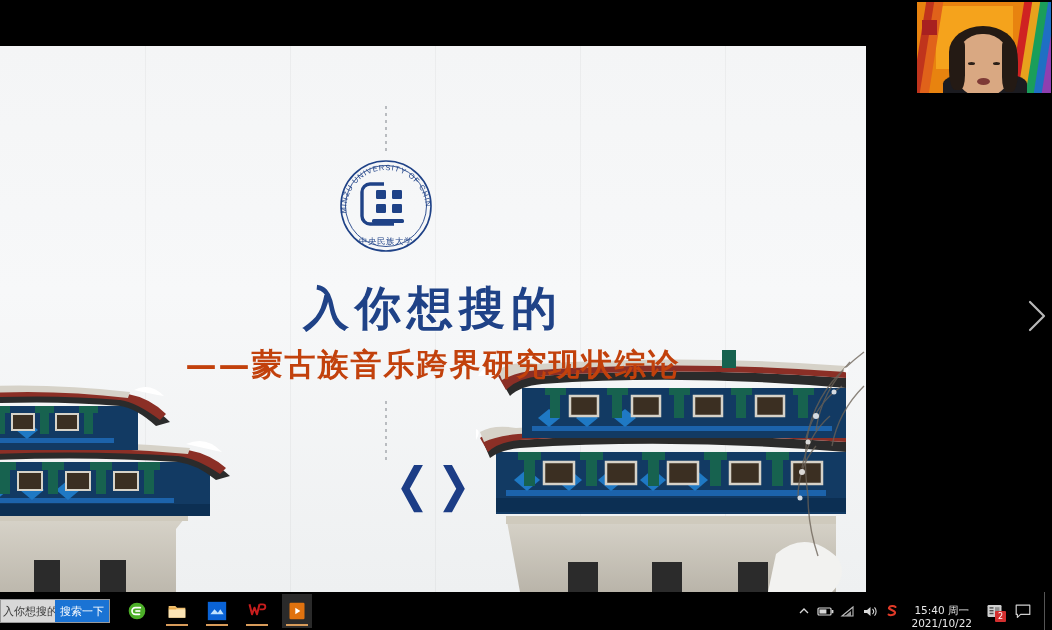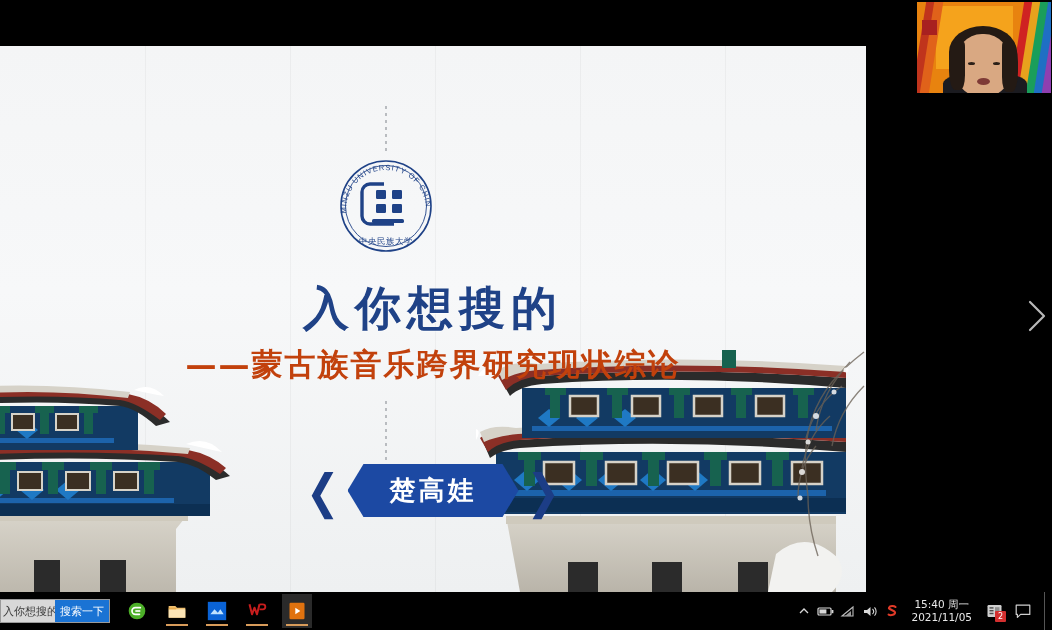--- a/index.html
+++ b/index.html
@@ -166,21 +166,21 @@
     display:flex; align-items:center; justify-content:center;
     cursor: pointer;
   }
   .tb-app.active { background: #2a2a2a; }
   .tb-app .underline {
     position:absolute; bottom: 2px; left: 4px; right: 4px; height: 2px;
     background: #d79b5a;
   }
   .glyph { width: 20px; height: 20px; display:block; }
 
-  #tray { margin-left: auto; display:flex; align-items:center; height:100%; }
+  #tray { margin-left: auto; display:flex; align-items:flex-end; height:100%; }
   .tray-ico {
     width: 22px; height: 38px; display:flex; align-items:center; justify-content:center;
     color:#dcdcdc; cursor:pointer;
   }
   .tray-ico svg { display:block; }
   #clock {
     color: #e8e8e8; font-size: 10.5px; line-height: 13px; text-align: center;
     padding: 0 8px; cursor: pointer;
     font-family: "DejaVu Sans", sans-serif;
   }
@@ -431,21 +431,20 @@
         </g>
         <text x="50" y="88" text-anchor="middle" font-size="8.4" font-family="DejaVu Sans, sans-serif" fill="#1f4287" letter-spacing="0.6">中央民族大学</text>
       </svg>
     </div>
 
     <div id="title-main">入你想搜的</div>
     <div id="title-sub">——蒙古族音乐跨界研究现状综论</div>
 
     <div id="presenter">
       <span class="chev">❮</span>
-      <span id="presenter-badge">楚高娃</span>
       <span class="chev">❯</span>
     </div>
 
   </div>
 
   <div id="next-arrow">
     <svg viewBox="0 0 28 40">
       <polyline points="8,6 22,20 8,34" fill="none" stroke="#b8b8b8" stroke-width="2.2" stroke-linecap="round" stroke-linejoin="round"></polyline>
     </svg>
   </div>
@@ -554,21 +553,21 @@
       </div>
 
       <div class="tray-ico">
         <svg width="14" height="14" viewBox="0 0 14 14">
           <path d="M10.5 3 C9 1.6 5 1.6 4 3.6 C3 5.6 9.6 6 10 8.2 C10.4 10.6 6 12 3.6 10.6" fill="none" stroke="#e03a28" stroke-width="2.1" stroke-linecap="round"></path>
         </svg>
       </div>
 
       <div id="clock">
         <div>15:40 周一</div>
-        <div>2021/11/05</div>
+        <div>2021/10/22</div>
       </div>
 
       <div id="notif-app">
         <svg width="17" height="17" viewBox="0 0 17 17">
           <rect x="1.5" y="2" width="14" height="12" rx="1.2" fill="#cfcfcf"></rect>
           <rect x="3.5" y="4.2" width="4" height="1.4" fill="#4a4a4a"></rect>
           <rect x="3.5" y="7" width="4" height="1.4" fill="#4a4a4a"></rect>
           <rect x="3.5" y="9.8" width="4" height="1.4" fill="#4a4a4a"></rect>
           <rect x="9" y="4.2" width="4.5" height="7" fill="#8f8f8f"></rect>
         </svg>

